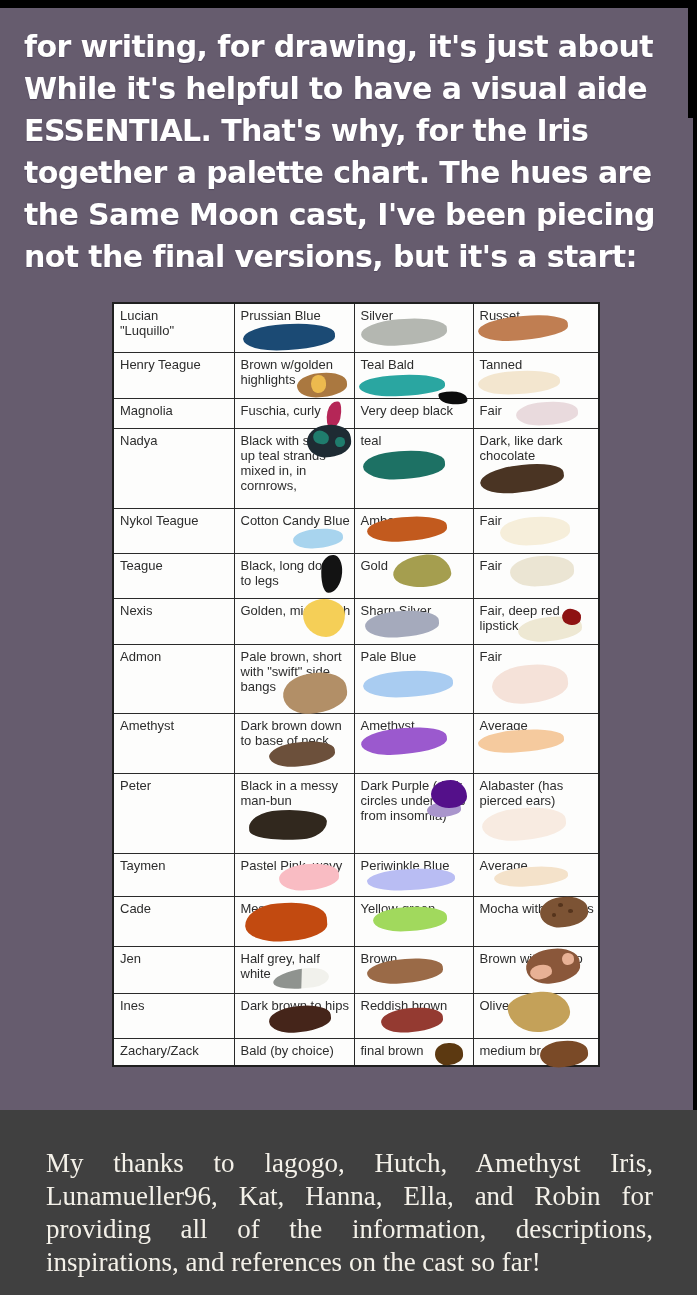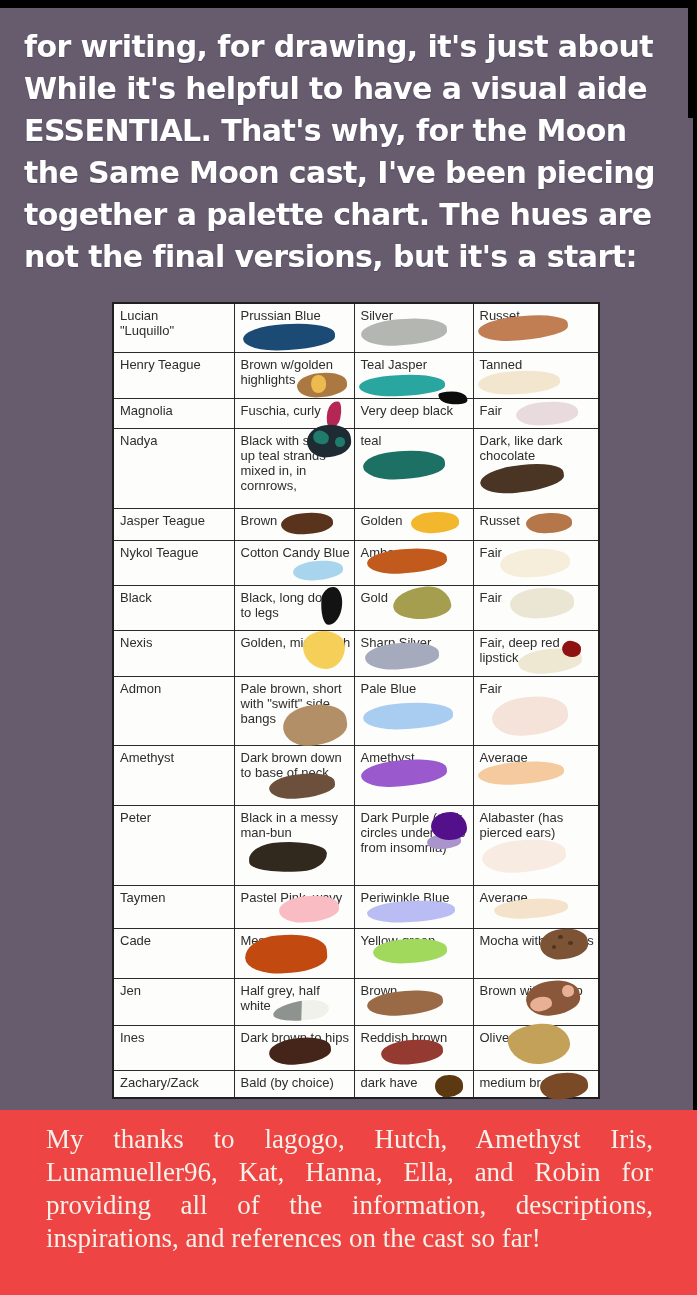--- a/index.html
+++ b/index.html
@@ -43,45 +43,45 @@
     color:#2d2d2d;
     font-size:13px;line-height:15px;
   }
   .cellwrap{position:relative;width:100%;height:100%;box-sizing:border-box;padding:4px 3px 2px 6px;}
   .cell-text{position:relative;white-space:pre-line;}
   .swatch{position:absolute;}
 
   
   #footer{
     position:absolute;left:0;top:1110px;width:697px;height:185px;
-    background:#ef4444;
+    background:#404040;
     box-sizing:border-box;
-    padding:13px 44px 0 46px;
+    padding:37px 44px 0 46px;
   }
   #footer-text{
     color:#f4f1e9;
     font-family:"Liberation Serif",serif;
     font-size:27px;line-height:33px;
     text-align:justify;
   }
 </style>
 </head>
 <body>
 
 <div id="stage">
   <div id="top-bar"></div>
   <div id="right-bar-thin"></div>
   <div id="right-bar-wide"></div>
 
   <div id="intro">
     <div class="intro-line">for writing, for drawing, it's just about</div>
     <div class="intro-line">While it's helpful to have a visual aide</div>
-    <div class="intro-line">ESSENTIAL. That's why, for the Moon</div>
+    <div class="intro-line">ESSENTIAL. That's why, for the Iris</div>
+    <div class="intro-line">together a palette chart. The hues are</div>
     <div class="intro-line">the Same Moon cast, I've been piecing</div>
-    <div class="intro-line">together a palette chart. The hues are</div>
     <div class="intro-line">not the final versions, but it's a start:</div>
   </div>
 
   <table id="palette-table">
     <colgroup>
       <col style="width:121px">
         <col style="width:120px">
         <col style="width:119px">
         <col style="width:126px">
     </colgroup>
@@ -102,21 +102,21 @@
           </td>
         </tr>
         <tr style="height: 46px;">
           <td>
             <div class="cellwrap"><span class="cell-text">Henry Teague</span></div>
           </td>
           <td>
             <div class="cellwrap"><span class="cell-text">Brown w/golden highlights</span><div class="swatch" style="left: 62px; top: 20px; width: 50px; height: 24px; background: rgb(170, 120, 64); border-radius: 48% 52% 55% 45% / 52% 48% 45% 55%; transform: rotate(-5deg);"></div><div class="swatch" style="left: 76px; top: 22px; width: 15px; height: 18px; background: rgb(236, 186, 78); border-radius: 48% 52% 55% 45% / 52% 48% 45% 55%;"></div></div>
           </td>
           <td>
-            <div class="cellwrap"><span class="cell-text">Teal Jasper</span><div class="swatch" style="left: 4px; top: 22px; width: 86px; height: 21px; background: rgb(42, 166, 161); border-radius: 48% 52% 55% 45% / 52% 48% 45% 55%; transform: rotate(-2deg);"></div></div>
+            <div class="cellwrap"><span class="cell-text">Teal Bald</span><div class="swatch" style="left: 4px; top: 22px; width: 86px; height: 21px; background: rgb(42, 166, 161); border-radius: 48% 52% 55% 45% / 52% 48% 45% 55%; transform: rotate(-2deg);"></div></div>
           </td>
           <td>
             <div class="cellwrap"><span class="cell-text">Tanned</span><div class="swatch" style="left: 4px; top: 18px; width: 82px; height: 23px; background: rgb(243, 230, 207); border-radius: 48% 52% 55% 45% / 52% 48% 45% 55%; transform: rotate(-3deg);"></div></div>
           </td>
         </tr>
         <tr style="height: 30px;">
           <td>
             <div class="cellwrap"><span class="cell-text">Magnolia</span></div>
           </td>
           <td>
@@ -136,51 +136,37 @@
           <td>
             <div class="cellwrap"><span class="cell-text">Black with strands up teal strands mixed in, in cornrows,</span><div class="swatch" style="left: 72px; top: -4px; width: 44px; height: 32px; background: rgb(30, 43, 51); border-radius: 48% 52% 55% 45% / 52% 48% 45% 55%; transform: rotate(-6deg);"></div><div class="swatch" style="left: 78px; top: 2px; width: 16px; height: 13px; background: rgb(31, 124, 109); border-radius: 48% 52% 55% 45% / 52% 48% 45% 55%; transform: rotate(20deg);"></div><div class="swatch" style="left: 100px; top: 8px; width: 10px; height: 10px; background: rgb(31, 124, 109); border-radius: 48% 52% 55% 45% / 52% 48% 45% 55%;"></div></div>
           </td>
           <td>
             <div class="cellwrap"><span class="cell-text">teal</span><div class="swatch" style="left: 8px; top: 22px; width: 82px; height: 28px; background: rgb(29, 113, 100); border-radius: 48% 52% 55% 45% / 52% 48% 45% 55%; transform: rotate(-3deg);"></div></div>
           </td>
           <td>
             <div class="cellwrap"><span class="cell-text">Dark, like dark chocolate</span><div class="swatch" style="left: 6px; top: 36px; width: 84px; height: 27px; background: rgb(74, 52, 35); border-radius: 48% 52% 55% 45% / 52% 48% 45% 55%; transform: rotate(-7deg);"></div></div>
           </td>
         </tr>
-        <tr style="height: 32px;">
-          <td>
-            <div class="cellwrap"><span class="cell-text">Jasper Teague</span></div>
-          </td>
-          <td>
-            <div class="cellwrap"><span class="cell-text">Brown</span><div class="swatch" style="left: 46px; top: 4px; width: 52px; height: 21px; background: rgb(90, 51, 28); border-radius: 48% 52% 55% 45% / 52% 48% 45% 55%; transform: rotate(-4deg);"></div></div>
-          </td>
-          <td>
-            <div class="cellwrap"><span class="cell-text">Golden</span><div class="swatch" style="left: 56px; top: 3px; width: 48px; height: 21px; background: rgb(242, 183, 44); border-radius: 48% 52% 55% 45% / 52% 48% 45% 55%; transform: rotate(-3deg);"></div></div>
-          </td>
-          <td>
-            <div class="cellwrap"><span class="cell-text">Russet</span><div class="swatch" style="left: 52px; top: 4px; width: 46px; height: 20px; background: rgb(181, 119, 74); border-radius: 48% 52% 55% 45% / 52% 48% 45% 55%; transform: rotate(-3deg);"></div></div>
-          </td>
-        </tr>
         <tr style="height: 45px;">
           <td>
             <div class="cellwrap"><span class="cell-text">Nykol Teague</span></div>
           </td>
           <td>
             <div class="cellwrap"><span class="cell-text">Cotton Candy Blue</span><div class="swatch" style="left: 58px; top: 20px; width: 50px; height: 19px; background: rgb(168, 212, 238); border-radius: 48% 52% 55% 45% / 52% 48% 45% 55%; transform: rotate(-5deg);"></div></div>
           </td>
           <td>
             <div class="cellwrap"><span class="cell-text">Amber</span><div class="swatch" style="left: 12px; top: 8px; width: 80px; height: 24px; background: rgb(194, 90, 30); border-radius: 48% 52% 55% 45% / 52% 48% 45% 55%; transform: rotate(-4deg);"></div></div>
           </td>
           <td>
             <div class="cellwrap"><span class="cell-text">Fair</span><div class="swatch" style="left: 26px; top: 8px; width: 70px; height: 28px; background: rgb(246, 238, 218); border-radius: 48% 52% 55% 45% / 52% 48% 45% 55%; transform: rotate(-4deg);"></div></div>
           </td>
         </tr>
         <tr style="height: 45px;">
           <td>
-            <div class="cellwrap"><span class="cell-text">Black</span></div>
+            <div class="cellwrap"><span class="cell-text">Teague</span></div>
           </td>
           <td>
             <div class="cellwrap"><span class="cell-text">Black, long down to legs</span><div class="swatch" style="left: 86px; top: 1px; width: 21px; height: 38px; background: rgb(19, 19, 19); border-radius: 55% 45% 60% 40% / 35% 45% 55% 65%; transform: rotate(4deg);"></div></div>
           </td>
           <td>
             <div class="cellwrap"><span class="cell-text">Gold</span><div class="swatch" style="left: 38px; top: 1px; width: 58px; height: 32px; background: rgb(165, 158, 79); border-radius: 60% 40% 45% 55% / 55% 65% 35% 45%; transform: rotate(-5deg);"></div></div>
           </td>
           <td>
             <div class="cellwrap"><span class="cell-text">Fair</span><div class="swatch" style="left: 36px; top: 2px; width: 64px; height: 30px; background: rgb(235, 229, 211); border-radius: 48% 52% 55% 45% / 52% 48% 45% 55%; transform: rotate(-4deg);"></div></div>
           </td>
@@ -298,21 +284,21 @@
           </td>
         </tr>
         <tr style="height: 28px;">
           <td>
             <div class="cellwrap"><span class="cell-text">Zachary/Zack</span></div>
           </td>
           <td>
             <div class="cellwrap"><span class="cell-text">Bald (by choice)</span></div>
           </td>
           <td>
-            <div class="cellwrap"><span class="cell-text">dark have</span><div class="swatch" style="left: 80px; top: 4px; width: 28px; height: 22px; background: rgb(92, 57, 17); border-radius: 48% 52% 55% 45% / 52% 48% 45% 55%; transform: rotate(-4deg);"></div></div>
+            <div class="cellwrap"><span class="cell-text">final brown</span><div class="swatch" style="left: 80px; top: 4px; width: 28px; height: 22px; background: rgb(92, 57, 17); border-radius: 48% 52% 55% 45% / 52% 48% 45% 55%; transform: rotate(-4deg);"></div></div>
           </td>
           <td>
             <div class="cellwrap"><span class="cell-text">medium brown</span><div class="swatch" style="left: 66px; top: 2px; width: 48px; height: 26px; background: rgb(122, 74, 39); border-radius: 48% 52% 55% 45% / 52% 48% 45% 55%; transform: rotate(-5deg);"></div></div>
           </td>
         </tr>
       </tbody>
   </table>
 
   <div id="footer">
     <div id="footer-text">My thanks to lagogo, Hutch, Amethyst Iris, Lunamueller96, Kat, Hanna, Ella, and Robin for providing all of the information, descriptions, inspirations, and references on the cast so far!</div>

